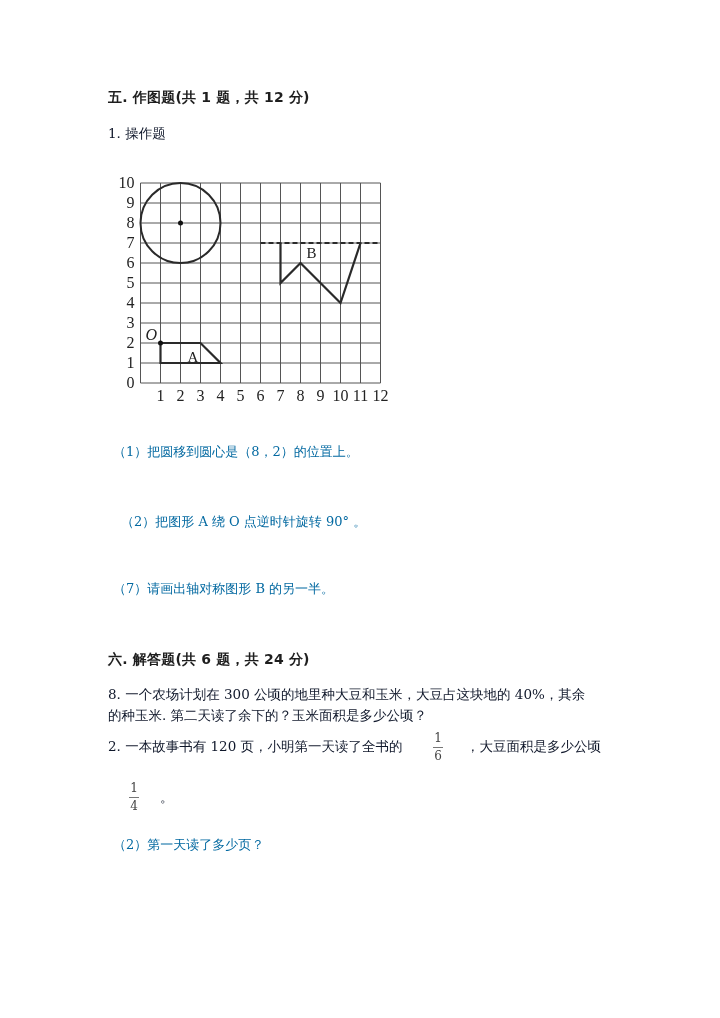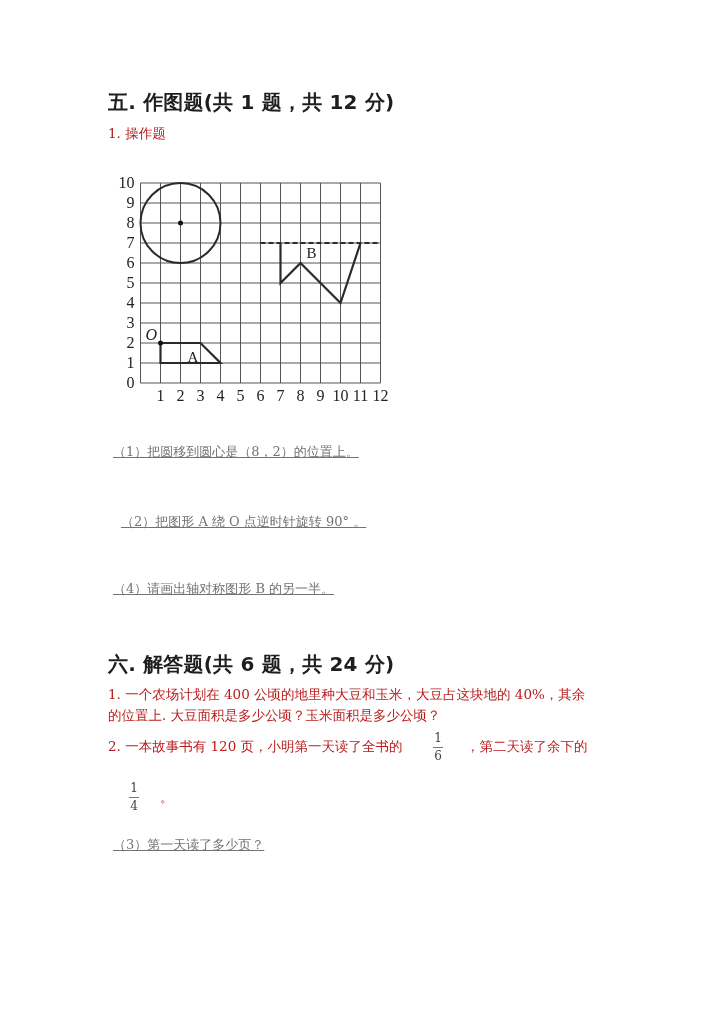--- a/index.html
+++ b/index.html
@@ -12,33 +12,32 @@
       height: 1018px;
       position: relative;
       overflow: hidden;
       font-family: "DejaVu Serif", "Liberation Serif", serif;
       color: #3a3a3a;
     }
     .abs { position: absolute; white-space: nowrap; }
     .section-heading {
       font-family: "DejaVu Sans", "Liberation Sans", sans-serif;
       font-weight: bold;
-      font-size: 20px;
+      font-size: 14px;
       color: #1e1e1e;
       letter-spacing: 0.2px;
     }
     .q-text {
       font-size: 13.5px;
-      color: #b91c1c;
+      color: #0f172a;
       line-height: 22px;
     }
     .sub-q {
       font-size: 13px;
-      color: #737373;
-      text-decoration: underline;
+      color: #0369a1;
     }
     .frac {
       position: absolute;
       display: flex;
       flex-direction: column;
       align-items: center;
       font-size: 12px;
       color: #444;
       line-height: 15px;
     }
@@ -121,38 +120,38 @@
         <text x="35.5" y="170" font-size="16" font-style="italic" fill="#222">O</text>
         <line x1="150.5" y1="73" x2="270.5" y2="73" stroke="#2a2a2a" stroke-width="2" stroke-dasharray="5,3"></line>
         <polyline points="170.5,73 170.5,113 190.5,93 230.5,133 250.5,73" fill="none" stroke="#2a2a2a" stroke-width="2.2" stroke-linejoin="miter"></polyline>
         <text x="196.5" y="88" font-size="15" fill="#222">B</text>
       </g>
   </svg>
 </div>
 
 <div class="abs sub-q" style="left:113px; top:443px;">（1）把圆移到圆心是（8，2）的位置上。</div>
 <div class="abs sub-q" style="left:113px; top:513px;margin-left:8px;">（2）把图形 A 绕 O 点逆时针旋转 90°  。</div>
-<div class="abs sub-q" style="left:113px; top:580px;">（4）请画出轴对称图形 B 的另一半。</div>
+<div class="abs sub-q" style="left:113px; top:580px;">（7）请画出轴对称图形 B 的另一半。</div>
 
 <div class="abs section-heading" style="left:108px; top:651px;">六. 解答题(共 6 题，共 24 分)</div>
 
-<div class="abs q-text" style="left:108px; top:683px;">1. 一个农场计划在 400 公顷的地里种大豆和玉米，大豆占这块地的 40%，其余</div>
-<div class="abs q-text" style="left:108px; top:704px;">的位置上. 大豆面积是多少公顷？玉米面积是多少公顷？</div>
+<div class="abs q-text" style="left:108px; top:683px;">8. 一个农场计划在 300 公顷的地里种大豆和玉米，大豆占这块地的 40%，其余</div>
+<div class="abs q-text" style="left:108px; top:704px;">的种玉米. 第二天读了余下的？玉米面积是多少公顷？</div>
 
 <div class="abs q-text" style="left:108px; top:735px;">2. 一本故事书有 120 页，小明第一天读了全书的</div>
 
 <div class="frac" style="left:433px; top:731px;">
   <span>1</span>
   <span class="bar"></span>
   <span>6</span>
 </div>
 
-<div class="abs q-text" style="left:466px; top:735px;">，第二天读了余下的</div>
+<div class="abs q-text" style="left:466px; top:735px;">，大豆面积是多少公顷</div>
 
 <div class="frac" style="left:129px; top:781px;">
   <span>1</span>
   <span class="bar"></span>
   <span>4</span>
 </div>
 
 <div class="abs q-text" style="left:160px; top:786px;">。</div>
 
-<div class="abs sub-q" style="left:113px; top:836px;">（3）第一天读了多少页？</div>
+<div class="abs sub-q" style="left:113px; top:836px;">（2）第一天读了多少页？</div>
 
 </body></html>

